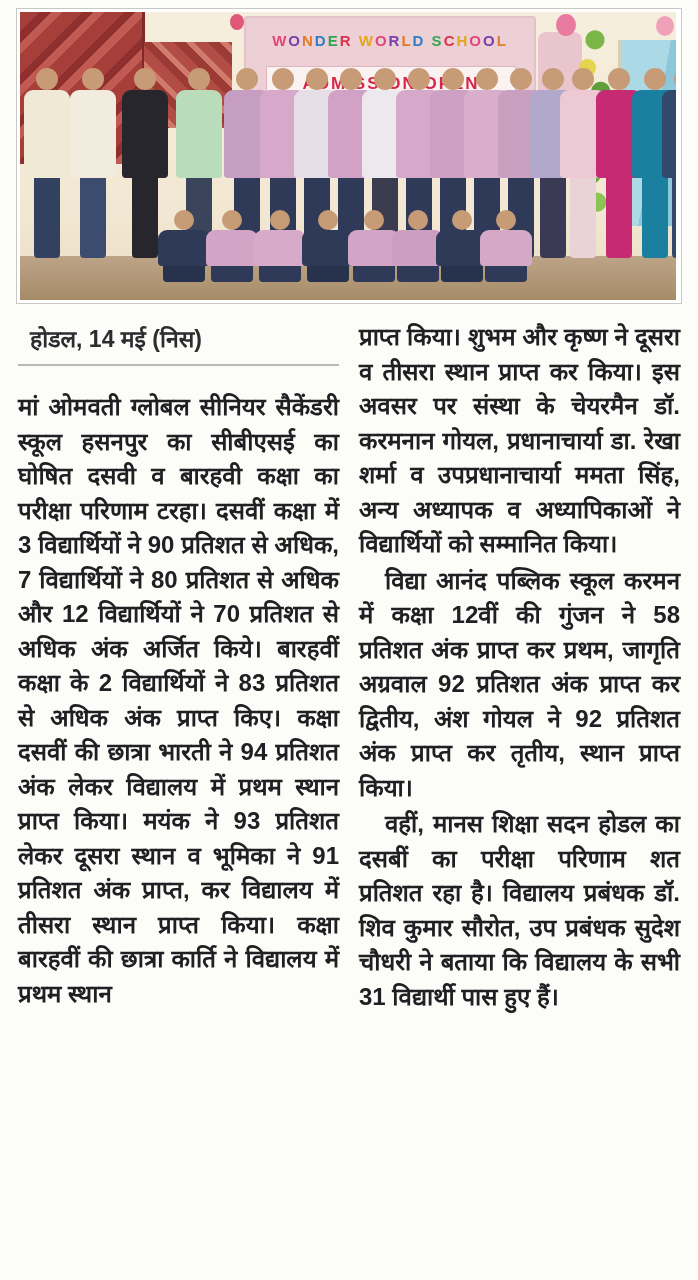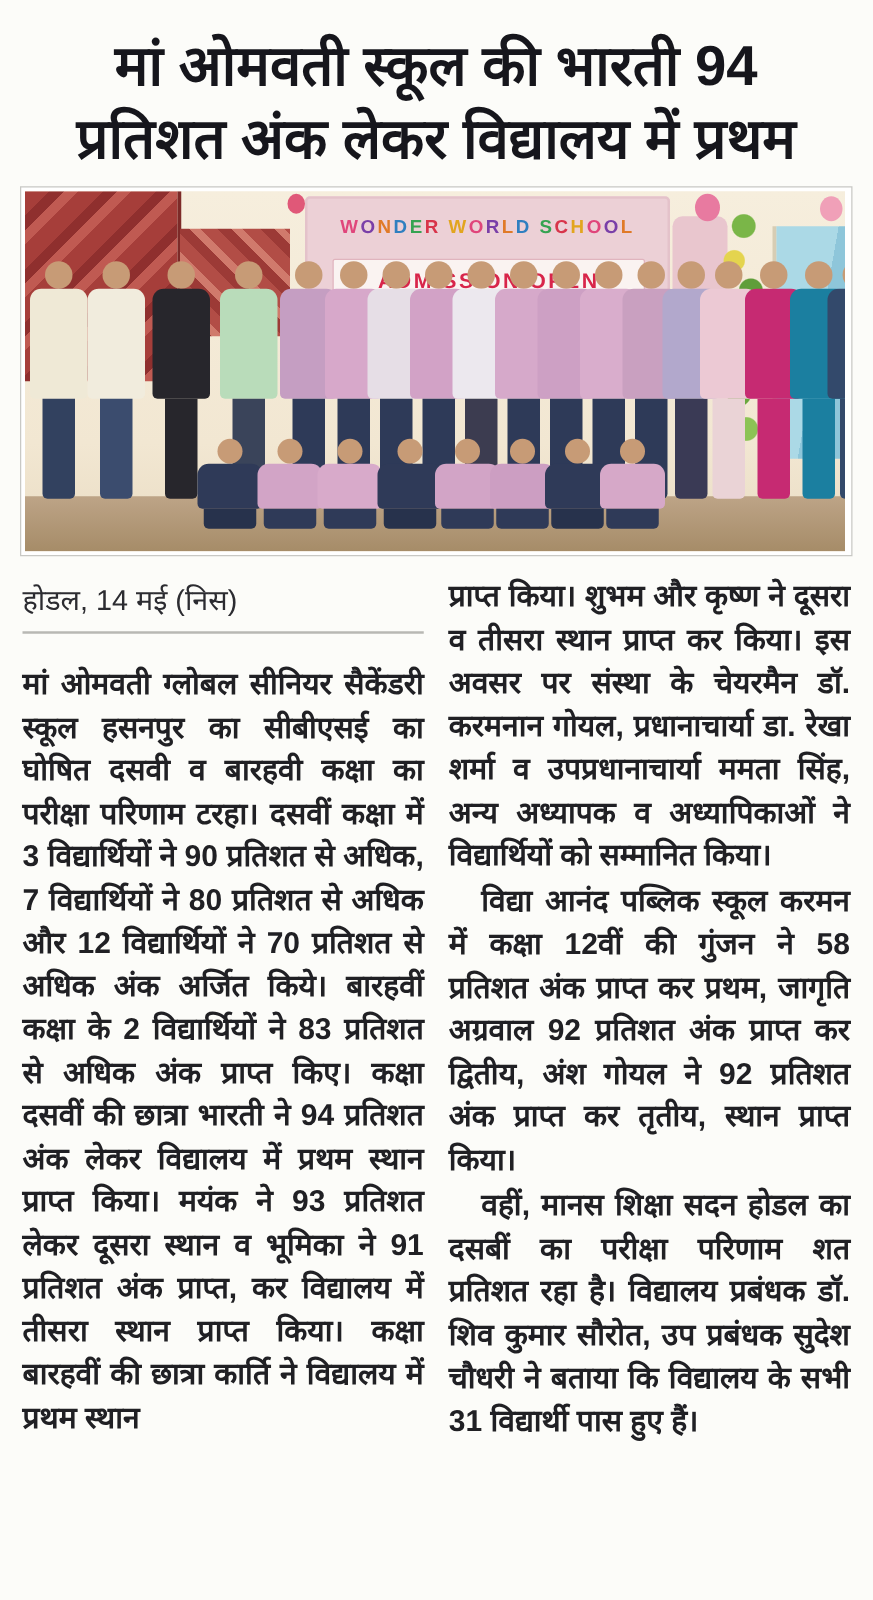--- a/index.html
+++ b/index.html
@@ -73,35 +73,31 @@
   
   .caption{
     margin:12px 16px 0;
     font-size:23px;font-weight:bold;color:#3a3a3e;line-height:1.5;
   }
   .caption .source{font-size:17px;color:#55555a;}
 
   
   .body-columns{display:flex;gap:20px;margin:16px 18px 0;}
   .col{flex:1;min-width:0;}
-  .dateline{font-size:23px;font-weight:normal;color:#2c2c31;margin:2px 0 10px;}
+  .dateline{font-size:23px;font-weight:bold;color:#2c2c31;margin:2px 12px 10px;}
   .rule{border-bottom:2px solid #b8b8b4;margin-bottom:24px;}
   .body-text{font-size:24px;line-height:34.5px;text-align:justify;color:#202024;font-weight:600;}
   .body-text p{margin:0 0 2px;}
   .body-text p.indent{text-indent:26px;}
 </style>
 </head>
 <body>
 
 <div class="page">
 
-  <div class="headline">
-    <div>मां ओमवती स्कूल की भारती 94</div>
-    <div>प्रतिशत अंक लेकर विद्यालय में प्रथम</div>
-  </div>
 
   <div class="photo-frame">
     <div class="photo-scene">
       <div class="board-red-1"></div>
       <div class="board-red-2"></div>
 
       <div class="banner">
         <div class="banner-letters"><span style="color: rgb(224, 69, 123);">W</span><span style="color: rgb(122, 63, 168);">O</span><span style="color: rgb(224, 122, 40);">N</span><span style="color: rgb(47, 127, 192);">D</span><span style="color: rgb(54, 163, 82);">E</span><span style="color: rgb(216, 52, 74);">R</span><span> </span><span style="color: rgb(226, 165, 30);">W</span><span style="color: rgb(224, 69, 123);">O</span><span style="color: rgb(122, 63, 168);">R</span><span style="color: rgb(224, 122, 40);">L</span><span style="color: rgb(47, 127, 192);">D</span><span> </span><span style="color: rgb(54, 163, 82);">S</span><span style="color: rgb(216, 52, 74);">C</span><span style="color: rgb(226, 165, 30);">H</span><span style="color: rgb(224, 69, 123);">O</span><span style="color: rgb(122, 63, 168);">O</span><span style="color: rgb(224, 122, 40);">L</span></div>
         <div class="admission-strip">
           <span class="admission-text">ADMISSION OPEN</span>

